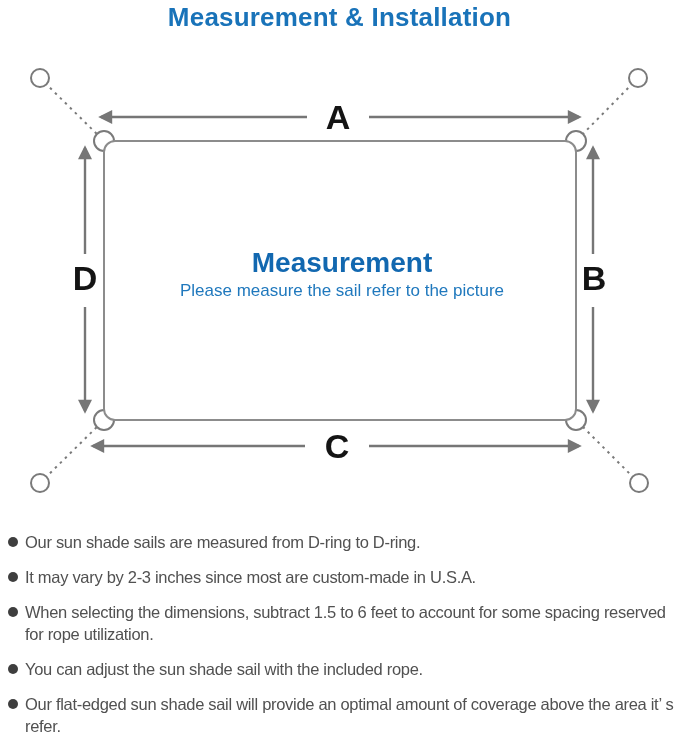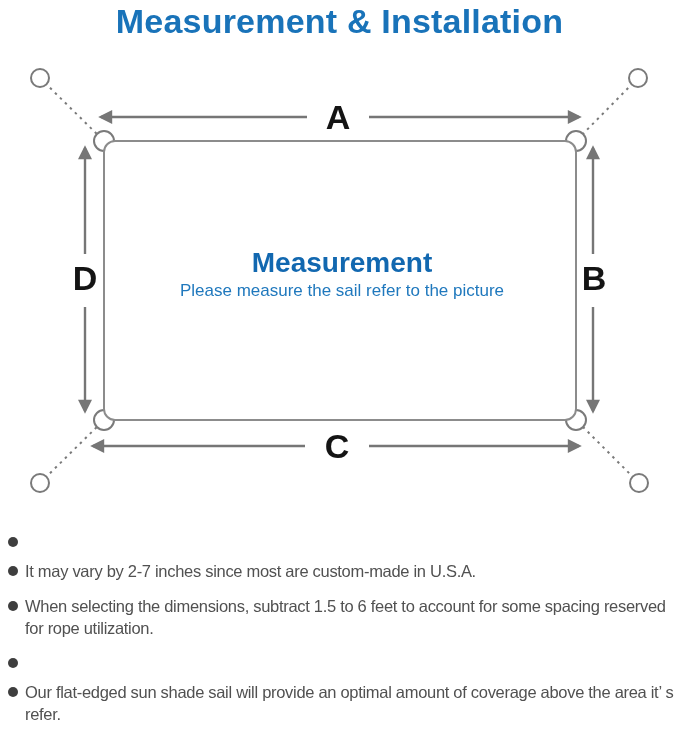--- a/index.html
+++ b/index.html
@@ -10,21 +10,21 @@
     background: #ffffff;
     font-family: "Liberation Sans", sans-serif;
     overflow: hidden;
   }
   .title {
     position: absolute;
     top: 0; left: 0; right: 0;
     margin: 0;
     padding-top: 2px;
     text-align: center;
-    font-size: 34px;
+    font-size: 26px;
     font-weight: 700;
     letter-spacing: 0.2px;
     color: #1973b9;
   }
   svg.diagram {
     position: absolute;
     top: 0; left: 0;
     display: block;
   }
   .dash-line   { stroke: #7a7a7a; stroke-width: 2; stroke-dasharray: 2.5 4.5; fill: none; }
@@ -107,31 +107,33 @@
     <text class="dim-label" x="337" y="458">C</text>
     <text class="dim-label" x="85" y="290">D</text>
 
     <text class="center-title" x="342" y="272">Measurement</text>
     <text class="center-sub" x="342" y="296">Please measure the sail refer to the picture</text>
   </svg>
 
   <div class="notes">
     <div class="note">
       <span class="dot"></span>
+      <span>Our sun shade sails are measured from D-ring to D-ring.</span>
     </div>
     <div class="note">
       <span class="dot"></span>
-      <span>It may vary by 2-7 inches since most are custom-made in U.S.A.</span>
+      <span>It may vary by 2-3 inches since most are custom-made in U.S.A.</span>
     </div>
     <div class="note">
       <span class="dot"></span>
       <span>When selecting the dimensions, subtract 1.5 to 6 feet to account for some spacing reserved for rope utilization.</span>
     </div>
     <div class="note">
       <span class="dot"></span>
+      <span>You can adjust the sun shade sail with the included rope.</span>
     </div>
     <div class="note">
       <span class="dot"></span>
       <span>Our flat-edged sun shade sail will provide an optimal amount of coverage above the area it’ s refer.</span>
     </div>
   </div>
 
 </div>
 
 </body></html>

